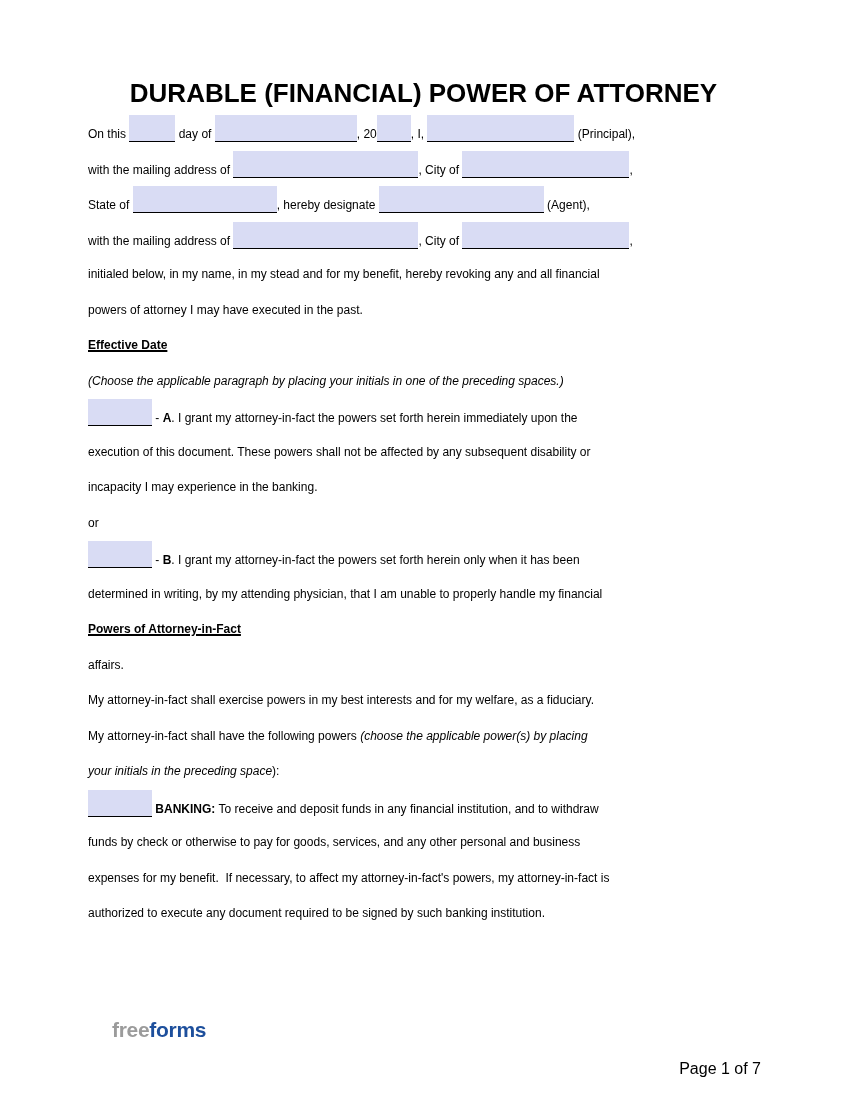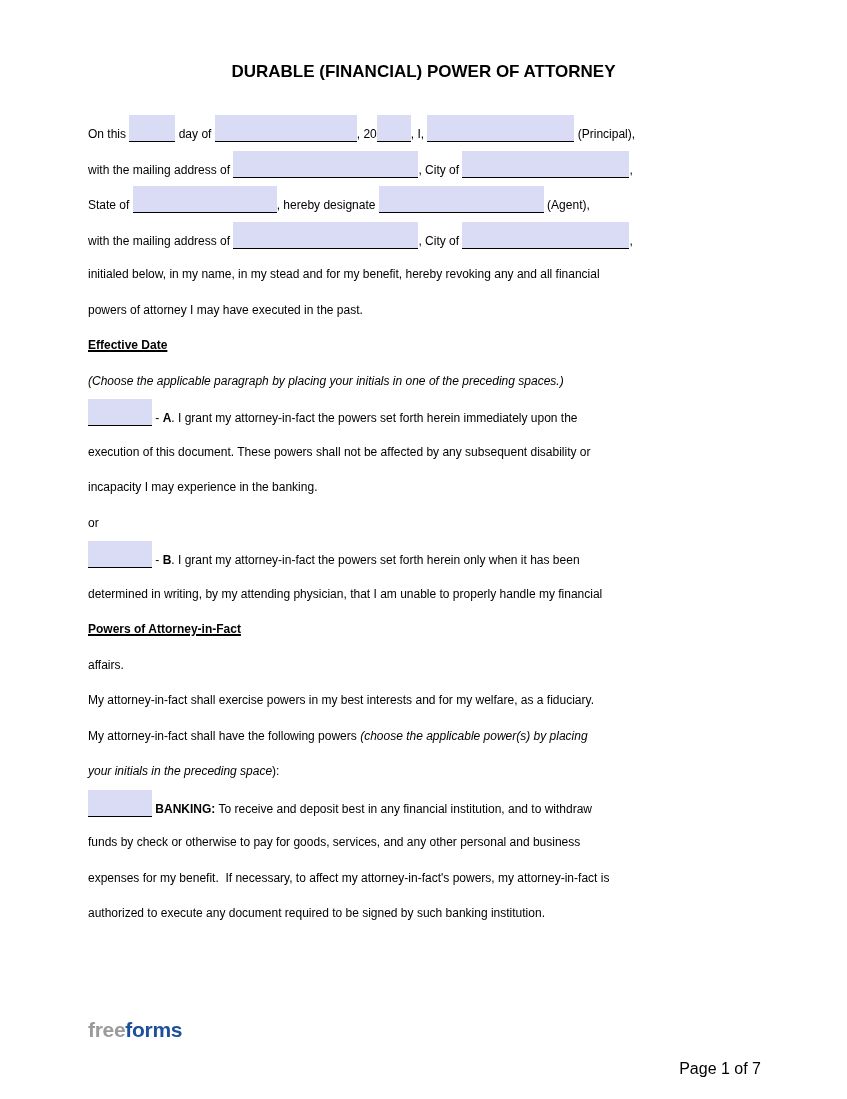--- a/index.html
+++ b/index.html
@@ -11,25 +11,25 @@
     position: relative;
     width: 847px;
     height: 1099px;
     background: #ffffff;
     font-family: "Liberation Sans", sans-serif;
     color: #000000;
     overflow: hidden;
   }
   .doc-title {
     position: absolute;
-    top: 62px;
+    top: 78px;
     left: 0;
     width: 100%;
     text-align: center;
-    font-size: 17px;
+    font-size: 26px;
     font-weight: bold;
     letter-spacing: 0px;
   }
   .content {
     position: absolute;
     left: 88px;
     top: 115px;
     width: 676px;
     font-size: 12px;
   }
@@ -53,21 +53,21 @@
     vertical-align: -4px;
   }
   .footer-logo {
     position: absolute;
     left: 88px;
     top: 1018px;
     font-size: 21px;
     font-weight: bold;
     letter-spacing: -0.3px;
   }
-  .logo-free { color: #9b9b9b; }
+  .logo-free { color: #9b9b9b; margin-left: 24px; }
   .logo-forms { color: #1d4f9c; }
   .page-number {
     position: absolute;
     right: 86px;
     top: 1060px;
     font-size: 16px;
   }
 </style>
 </head>
 <body>
@@ -89,21 +89,21 @@
       <div class="line"><span>execution of this document. These powers shall not be affected by any subsequent disability or</span></div>
       <div class="line"><span>incapacity I may experience in the banking.</span></div>
       <div class="line"><span>or</span></div>
       <div class="line"><span class="blank" style="width: 64px; background: rgb(217, 220, 244);"></span><span> - </span><span class="b">B</span><span>. I grant my attorney-in-fact the powers set forth herein only when it has been</span></div>
       <div class="line"><span>determined in writing, by my attending physician, that I am unable to properly handle my financial</span></div>
       <div class="line heading"><span class="b u">Powers of Attorney-in-Fact</span></div>
       <div class="line"><span>affairs.</span></div>
       <div class="line"><span>My attorney-in-fact shall exercise powers in my best interests and for my welfare, as a fiduciary.</span></div>
       <div class="line"><span>My attorney-in-fact shall have the following powers </span><span class="i">(choose the applicable power(s) by placing</span></div>
       <div class="line"><span class="i">your initials in the preceding space</span><span>):</span></div>
-      <div class="line"><span class="blank" style="width: 64px; background: rgb(217, 220, 244);"></span><span> </span><span class="b">BANKING:</span><span> To receive and deposit best in any financial institution, and to withdraw</span></div>
+      <div class="line"><span class="blank" style="width: 64px; background: rgb(217, 220, 244);"></span><span> </span><span class="b">BANKING:</span><span> To receive and deposit funds in any financial institution, and to withdraw</span></div>
       <div class="line"><span>funds by check or otherwise to pay for goods, services, and any other personal and business</span></div>
       <div class="line"><span>expenses for my benefit.  If necessary, to affect my attorney-in-fact's powers, my attorney-in-fact is</span></div>
       <div class="line"><span>authorized to execute any document required to be signed by such banking institution.</span></div>
     </div>
 
   <div class="footer-logo">
     <span class="logo-free">free</span><span class="logo-forms">forms</span>
   </div>
 
   <div class="page-number">Page 1 of 7</div>

